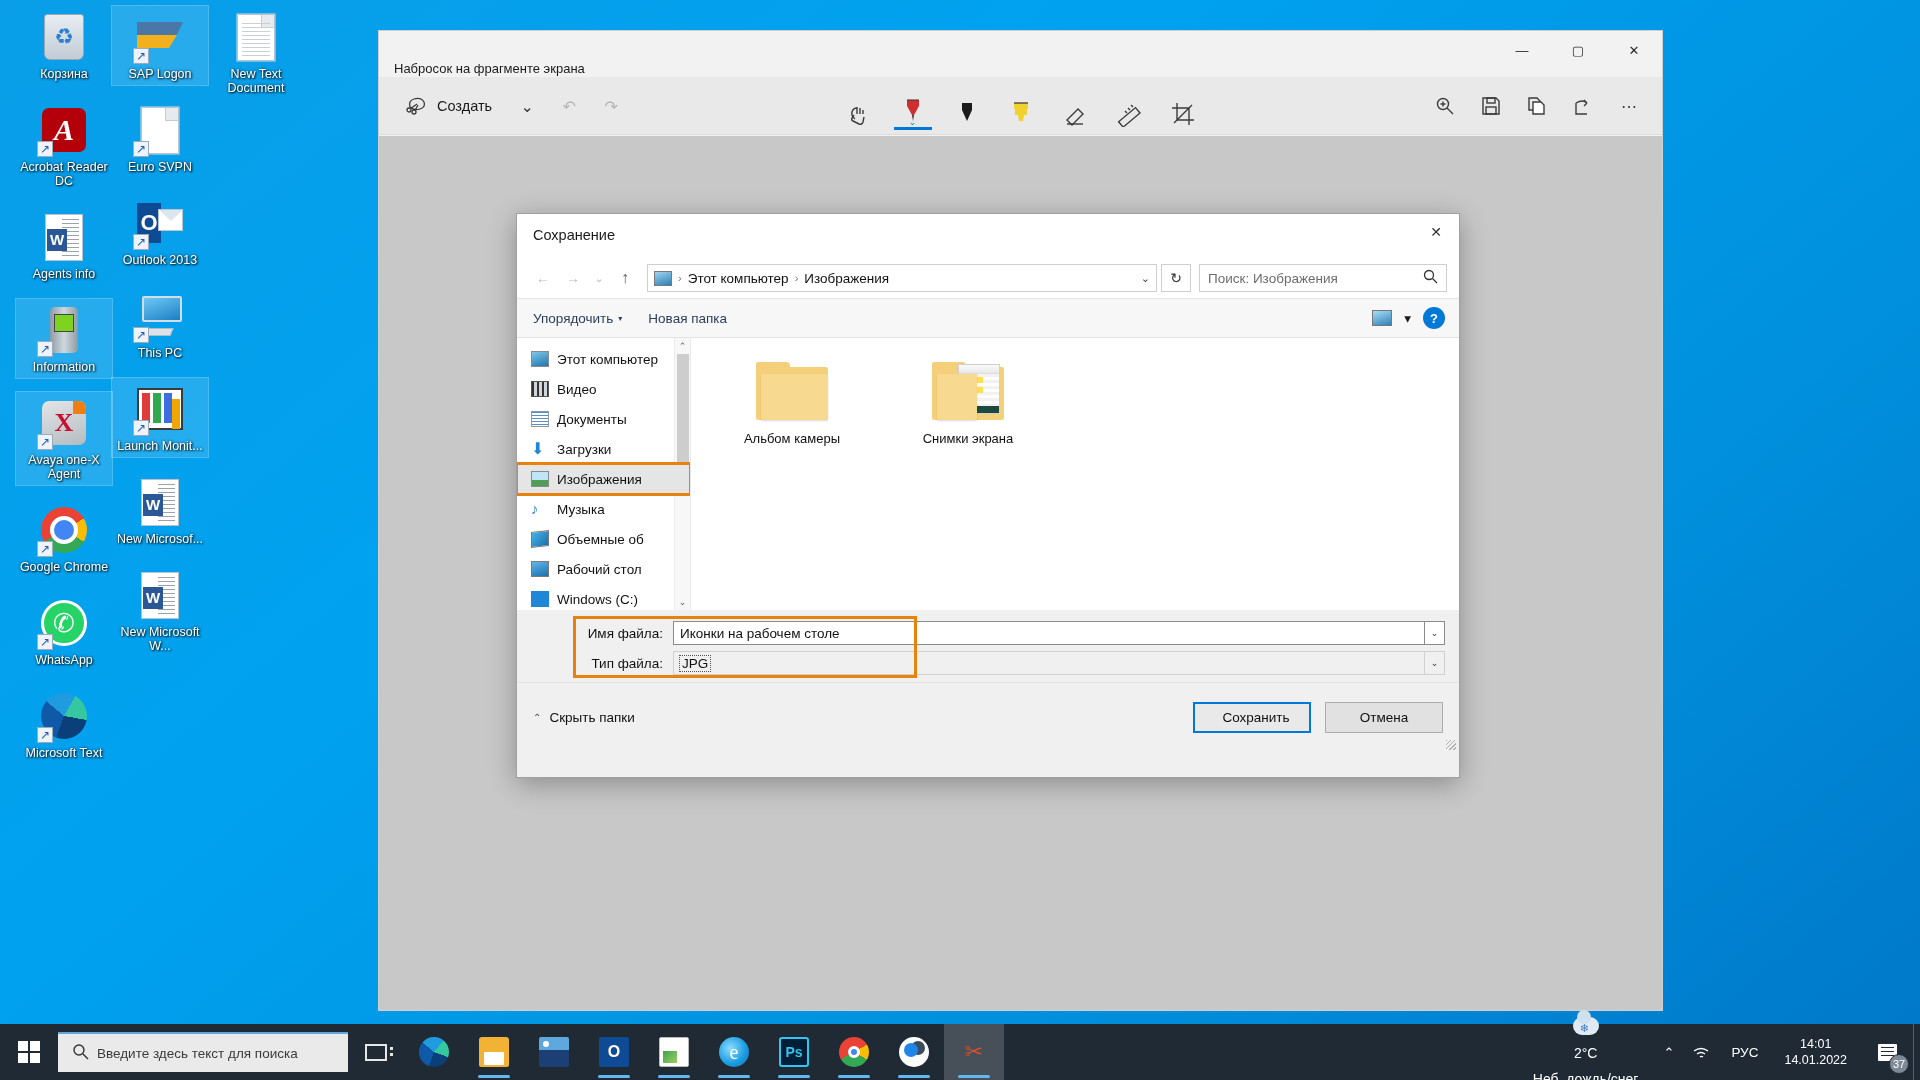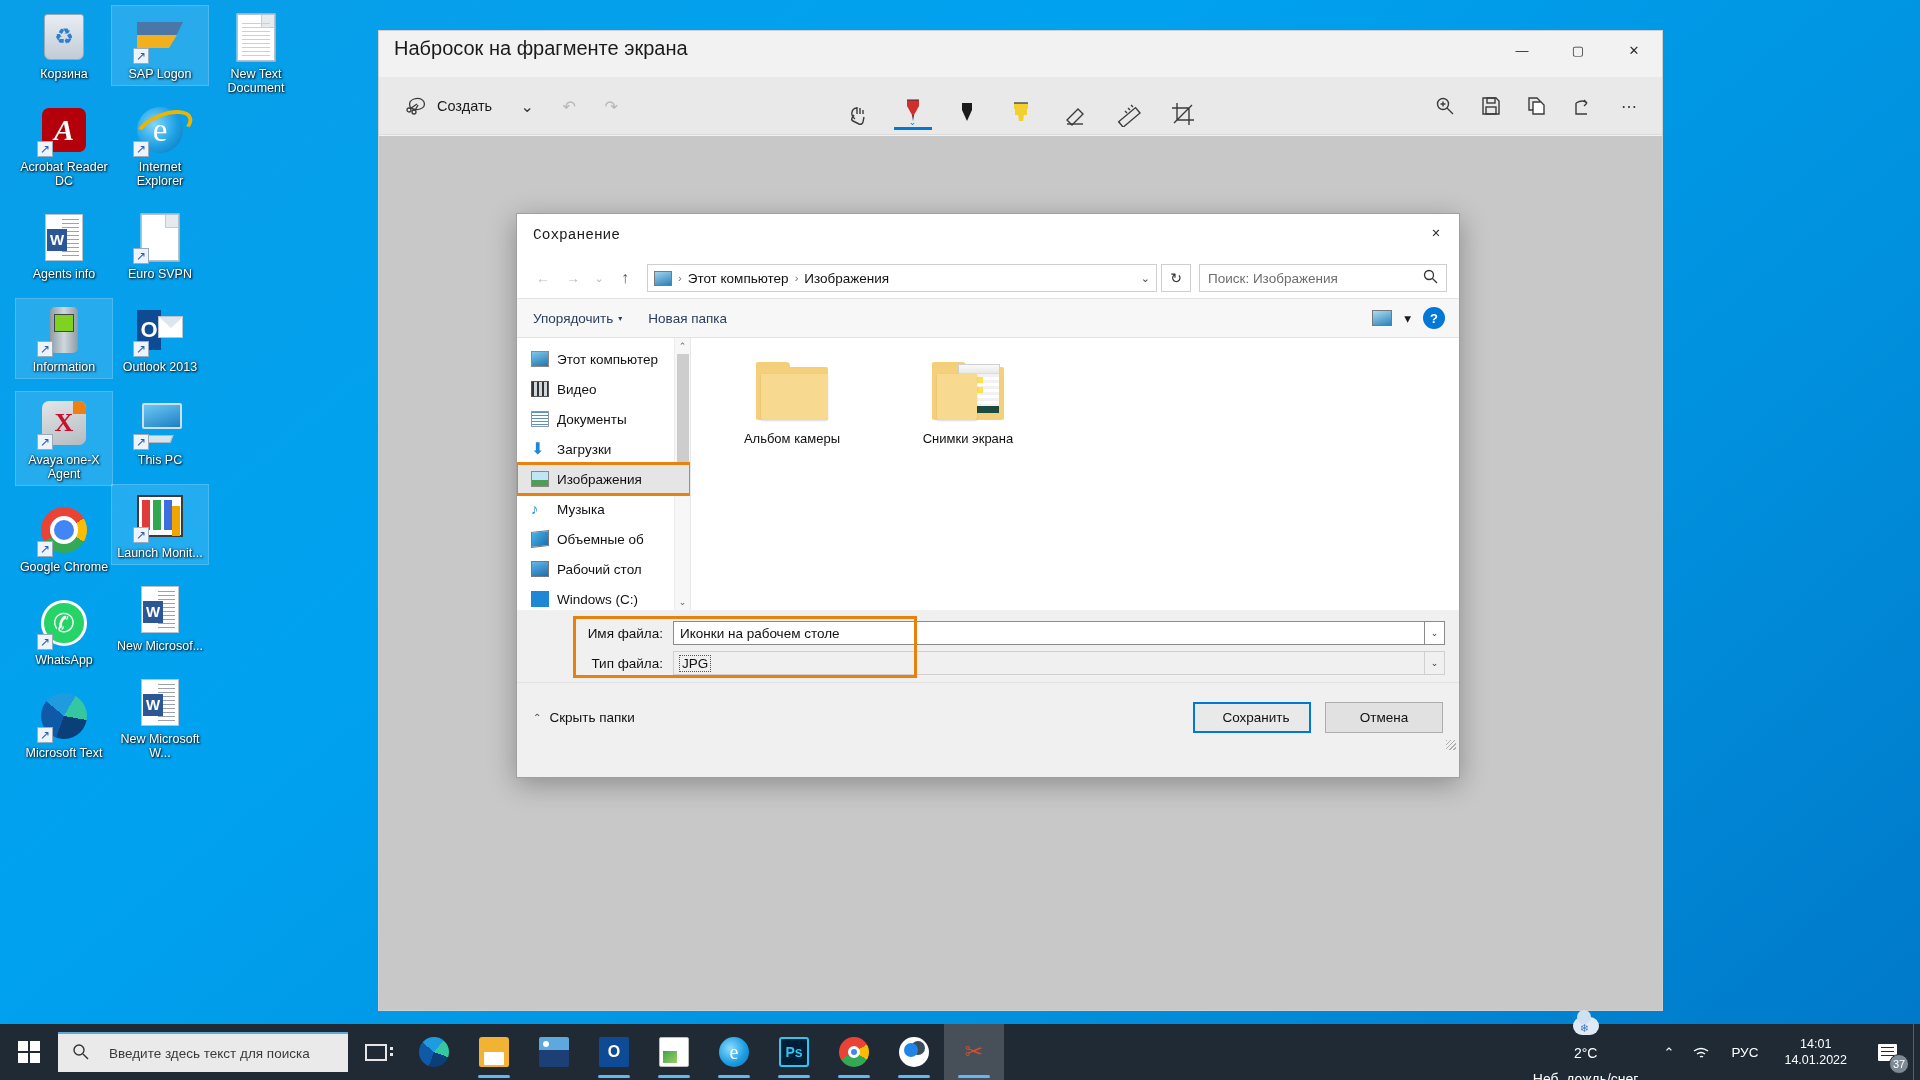--- a/index.html
+++ b/index.html
@@ -125,21 +125,21 @@
   .ic-edge .hole { position: absolute; left: 13px; top: 3px; width: 30px; height: 32px;
     border-radius: 50%; background: #0a9ee8; opacity: 0; }
 
   
   #snip-window {
     position: absolute; left: 379px; top: 31px; width: 1283px; height: 979px;
     background: #f2f2f2;
     box-shadow: 0 0 0 1px #cfcfcf;
   }
   #snip-titlebar { height: 46px; position: relative; background: #f2f2f2; }
-  #snip-title { position: absolute; left: 15px; top: 6px; font-size: 20px; color: #1b1b1b; }
+  #snip-title { position: absolute; left: 15px; top: 30px; font-size: 13px; color: #1b1b1b; }
   .win-btns { position: absolute; right: 0; top: 0; display: flex; }
   .win-btn { width: 56px; height: 38px; display: flex; align-items: center; justify-content: center;
     font-size: 13px; color: #2b2b2b; }
   #snip-toolbar { height: 58px; background: #e9e9e9; position: relative;
     border-bottom: 1px solid #dcdcdc; }
   .tb-left { position: absolute; left: 14px; top: 0; height: 58px; display: flex; align-items: center; gap: 4px; }
   .tb-new { display: flex; align-items: center; gap: 10px; height: 40px; padding: 0 12px; font-size: 14.5px; color: #1b1b1b; }
   .tb-icon-btn { width: 38px; height: 40px; display: flex; align-items: center; justify-content: center;
     color: #3b3b3b; }
   .tb-icon-btn.disabled { color: #b6b6b6; }
@@ -154,21 +154,21 @@
   .tb-right { position: absolute; right: 14px; top: 0; height: 58px; display: flex; align-items: center; gap: 8px; }
   #snip-canvas { position: absolute; top: 105px; left: 0; right: 0; bottom: 0; background: #c8c8c8; }
 
   
   #save-dialog {
     position: absolute; left: 516px; top: 213px; width: 944px; height: 565px;
     background: #f0f0f0; border: 1px solid #a0a0a0;
     box-shadow: 0 6px 26px rgba(0,0,0,0.30);
     font-size: 13.5px; color: #1b1b1b;
   }
-  #dlg-titlebar { height: 44px; background: #fff; position: relative; font-family: Liberation Mono, monospace; }
+  #dlg-titlebar { height: 44px; background: #fff; position: relative; }
   #dlg-title { position: absolute; left: 16px; top: 13px; font-size: 14.5px; color: #1b1b1b; }
   #dlg-close { position: absolute; right: 0; top: 0; width: 46px; height: 36px;
     display: flex; align-items: center; justify-content: center; font-size: 14px; color: #333; }
   #dlg-navbar { height: 40px; background: #fff; position: relative; padding: 0 12px;
     display: flex; align-items: center; gap: 2px; }
   .nav-btn { width: 28px; height: 28px; display: flex; align-items: center; justify-content: center;
     font-size: 16px; color: #5a5a5a; }
   .nav-btn.dim { color: #bbb; font-size: 14px; }
   .nav-btn.small { width: 20px; font-size: 11px; }
   #breadcrumb { flex: 1; height: 28px; margin-left: 6px; background: #fff; border: 1px solid #cfcfcf;
@@ -276,21 +276,21 @@
     background: #1f2a35; display: flex; align-items: center;
   }
   #start-btn { width: 58px; height: 56px; display: flex; align-items: center; justify-content: center; }
   .win-logo { width: 22px; height: 22px;
     background:
       linear-gradient(#fff,#fff) 0 0/10px 10px no-repeat,
       linear-gradient(#fff,#fff) 12px 0/10px 10px no-repeat,
       linear-gradient(#fff,#fff) 0 12px/10px 10px no-repeat,
       linear-gradient(#fff,#fff) 12px 12px/10px 10px no-repeat; }
   #tb-search { width: 290px; height: 40px; background: #eaeaea; display: flex; align-items: center;
-    gap: 20px; padding: 0 14px; border-top: 2px solid #5da8dd; }
+    gap: 8px; padding: 0 14px; border-top: 2px solid #5da8dd; }
   #tb-search .mag2 { font-size: 15px; color: #333; }
   #tb-search input { border: 0; background: transparent; outline: 0; flex: 1;
     font-family: inherit; font-size: 13.5px; color: #222; }
   #tb-search input::placeholder { color: #3b3b3b; }
   #taskview { width: 56px; height: 56px; display: flex; align-items: center; justify-content: center; }
   .tv-glyph { width: 22px; height: 17px; border: 2px solid #e6e6e6; position: relative; }
   .tv-glyph::after { content: ""; position: absolute; right: -8px; top: 1px; width: 3px; height: 3px;
     background: #e6e6e6; box-shadow: 0 6px 0 #e6e6e6; }
   .tb-app { width: 60px; height: 56px; display: flex; align-items: center; justify-content: center;
     position: relative; }
@@ -423,27 +423,20 @@
         <div class="ic-sap">
             <div class="b1"></div>
             <div class="b2"></div>
           </div>
         <div class="shortcut-arrow"></div>
       </div>
       <div class="di-label">SAP Logon</div>
     </div>
     <div class="desktop-icon">
       <div class="di-glyph">
-        <div class="ic-ie"></div>
-          <div class="shortcut-arrow"></div>
-      </div>
-      <div class="di-label">Internet Explorer</div>
-    </div>
-    <div class="desktop-icon">
-      <div class="di-glyph">
         <div class="ic-doc"></div>
           <div class="shortcut-arrow"></div>
       </div>
       <div class="di-label">Euro SVPN</div>
     </div>
     <div class="desktop-icon">
       <div class="di-glyph">
         <div class="ic-outlook">
             <div class="ob"></div>
             <div class="env"></div>

